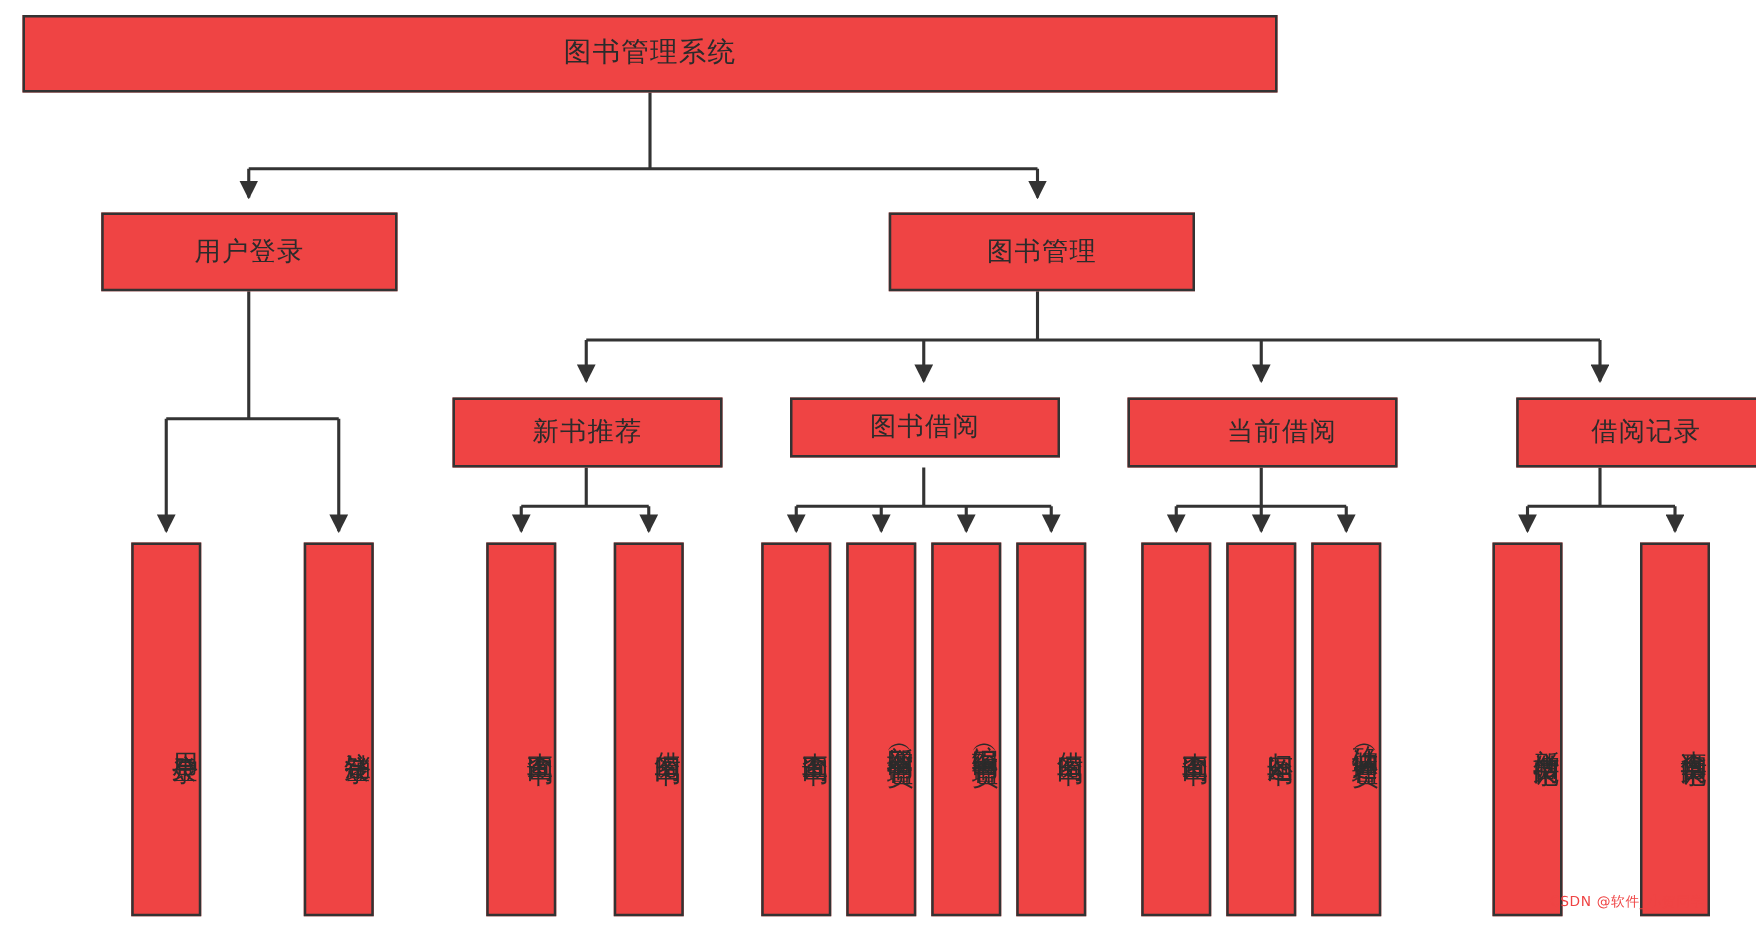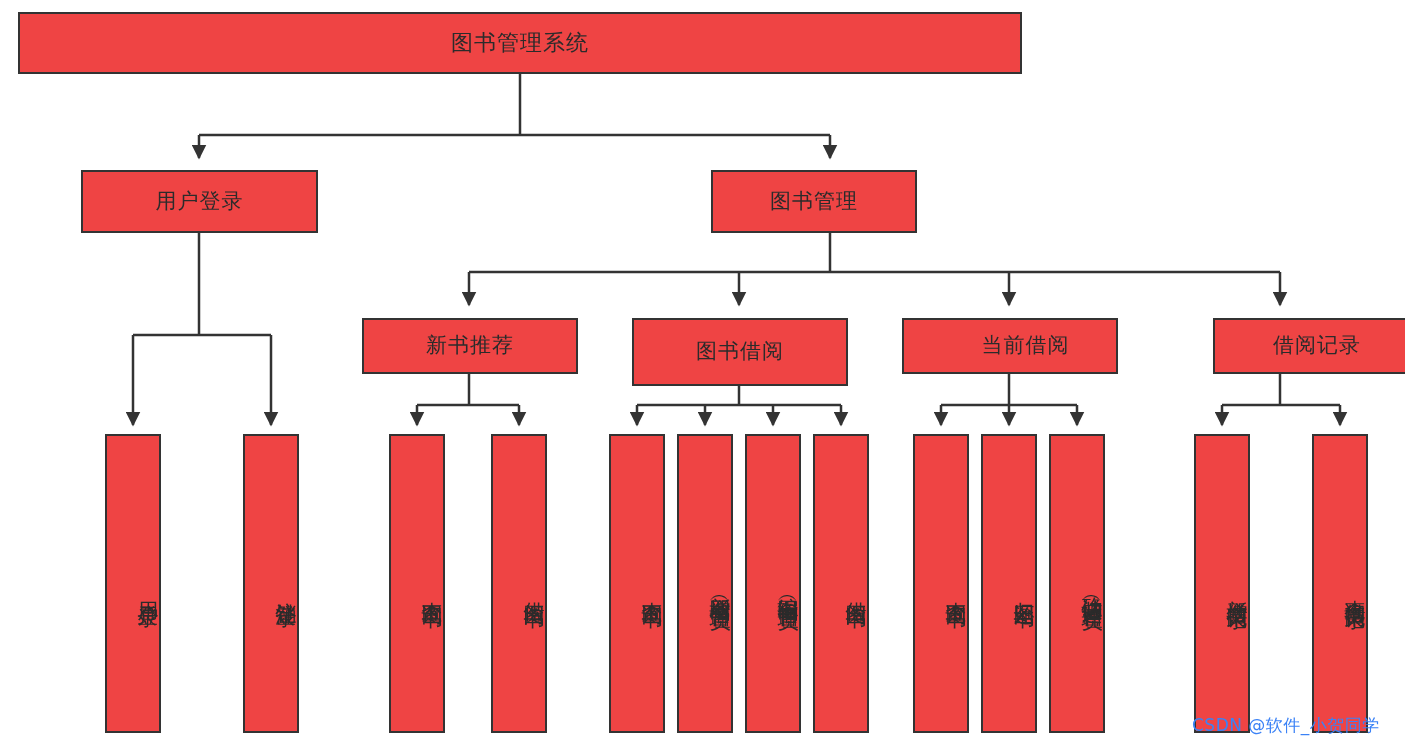--- a/index.html
+++ b/index.html
@@ -54,24 +54,25 @@
     padding-top: 10px;
   }
   .node.v .vtext {
     writing-mode: vertical-rl;
     text-orientation: upright;
     display: block;
     line-height: 1.05;
   }
   .watermark {
     position: absolute;
-    font-size: 17px;
-    color: #3b82f6;
+    font-size: 11px;
+    color: #ef4444;
     white-space: nowrap;
     letter-spacing: 0.5px;
+    margin-left: 48px;
   }
 </style>
 </head>
 <body>
 
 <div id="canvas">
 
   <svg class="wires" viewBox="0 0 1405 747" xmlns="http://www.w3.org/2000/svg">
     <defs>
       <marker id="arrow" viewBox="0 0 10 10" refX="9" refY="5" markerWidth="6" markerHeight="6" orient="auto-start-reverse">
@@ -124,28 +125,28 @@
     </g>
   </svg>
 
   <div class="node h root" style="left:18px; top:12px; width:1004px; height:62px;">
     <span>图书管理系统</span>
   </div>
 
   <div class="node h" style="left:81px; top:170px; width:237px; height:63px;">
     <span>用户登录</span>
   </div>
-  <div class="node h" style="left:711px; top:170px; width:206px; height:63px;">
+  <div class="node h" style="left:711px; top:170px; width:245px; height:63px;">
     <span>图书管理</span>
   </div>
 
   <div class="node h" style="left:362px; top:318px; width:216px; height:56px;">
     <span>新书推荐</span>
   </div>
-  <div class="node h" style="left:632px; top:318px; width:216px; height:68px;">
+  <div class="node h" style="left:632px; top:318px; width:216px; height:48px;">
     <span>图书借阅</span>
   </div>
   <div class="node h" style="left:902px; top:318px; width:216px; height:56px;padding-left:31px;">
     <span>当前借阅</span>
   </div>
   <div class="node h" style="left:1213px; top:318px; width:208px; height:56px;">
     <span>借阅记录</span>
   </div>
 
   <div class="node v" style="left:105px; top:434px; width:56px; height:299px;">

